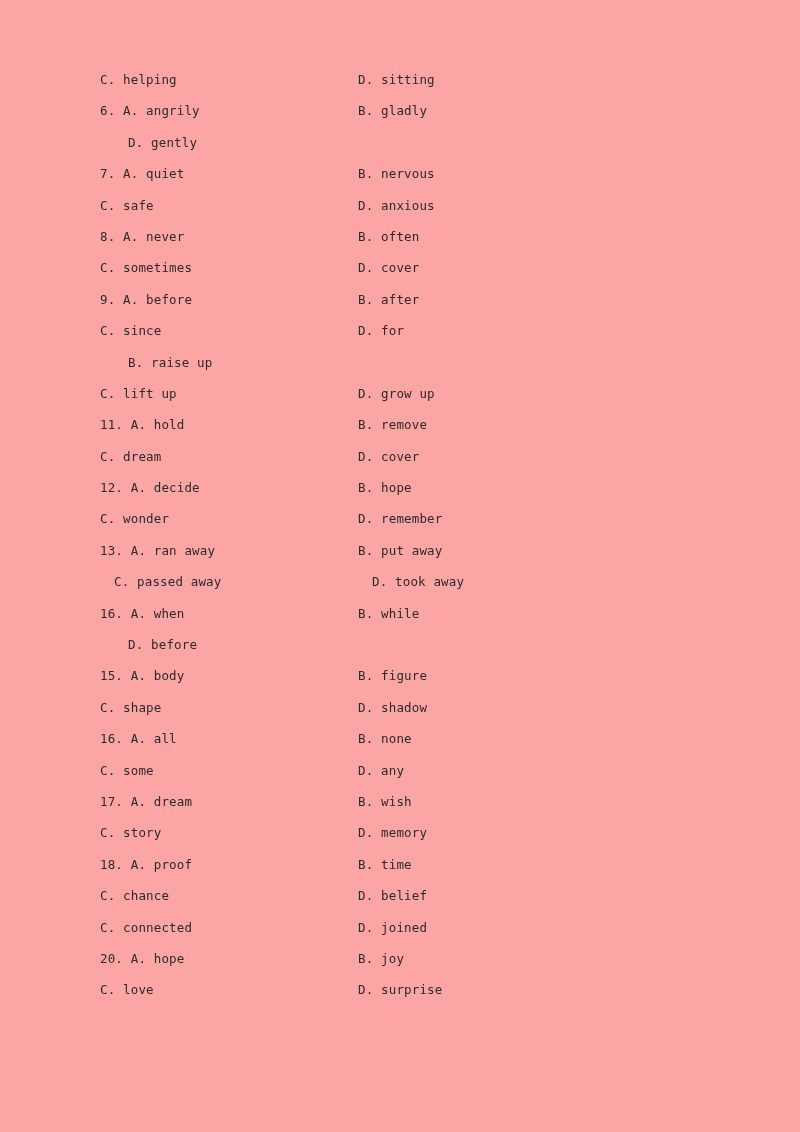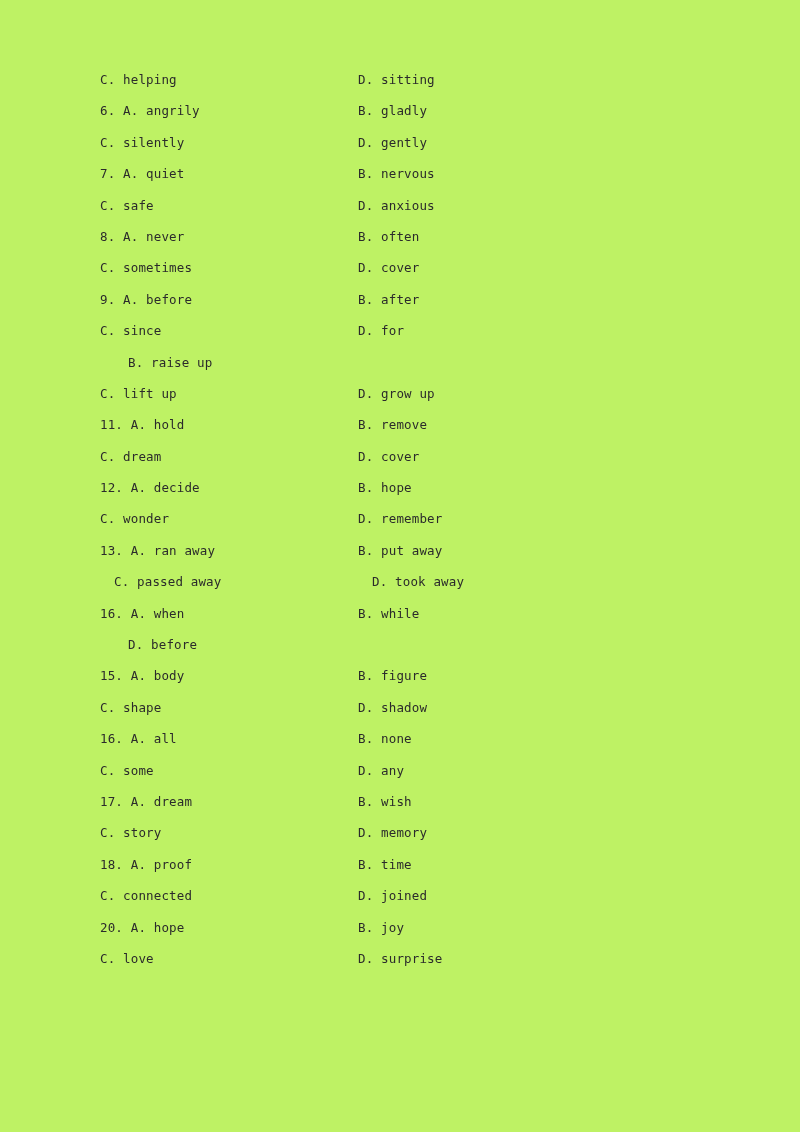--- a/index.html
+++ b/index.html
@@ -11,21 +11,21 @@
     width: 800px;
     height: 1132px;
     font-family: "DejaVu Sans Mono", "Liberation Mono", monospace;
     color: #2b2b2b;
     -webkit-font-smoothing: antialiased;
   }
   .page {
     position: relative;
     width: 800px;
     height: 1132px;
-    background: #bef264;
+    background: #fca5a5;
     overflow: hidden;
   }
   .answer-sheet {
     position: absolute;
     left: 100px;
     top: 64px;
     width: 600px;
   }
   .option-line {
     display: flex;
@@ -52,21 +52,21 @@
     padding-left: 14px;
   }
 </style>
 </head>
 <body>
 
 <div class="page">
   <div class="answer-sheet">
       <div class="option-line"><span class="col col-left">C. helping</span><span class="col col-right">D. sitting</span></div>
       <div class="option-line"><span class="col col-left">6. A. angrily</span><span class="col col-right">B. gladly</span></div>
-      <div class="option-line"><span class="col col-left">C. silently</span><span class="col col-right">D. gently</span></div>
+      <div class="option-line"><span class="col col-right">D. gently</span></div>
       <div class="option-line"><span class="col col-left">7. A. quiet</span><span class="col col-right">B. nervous</span></div>
       <div class="option-line"><span class="col col-left">C. safe</span><span class="col col-right">D. anxious</span></div>
       <div class="option-line"><span class="col col-left">8. A. never</span><span class="col col-right">B. often</span></div>
       <div class="option-line"><span class="col col-left">C. sometimes</span><span class="col col-right">D. cover</span></div>
       <div class="option-line"><span class="col col-left">9. A. before</span><span class="col col-right">B. after</span></div>
       <div class="option-line"><span class="col col-left">C. since</span><span class="col col-right">D. for</span></div>
       <div class="option-line"><span class="col col-right">B. raise up</span></div>
       <div class="option-line"><span class="col col-left">C. lift up</span><span class="col col-right">D. grow up</span></div>
       <div class="option-line"><span class="col col-left">11. A. hold</span><span class="col col-right">B. remove</span></div>
       <div class="option-line"><span class="col col-left">C. dream</span><span class="col col-right">D. cover</span></div>
@@ -76,17 +76,18 @@
       <div class="option-line"><span class="col col-left indent-1">C. passed away</span><span class="col col-right">D. took away</span></div>
       <div class="option-line"><span class="col col-left">16. A. when</span><span class="col col-right">B. while</span></div>
       <div class="option-line"><span class="col col-right">D. before</span></div>
       <div class="option-line"><span class="col col-left">15. A. body</span><span class="col col-right">B. figure</span></div>
       <div class="option-line"><span class="col col-left">C. shape</span><span class="col col-right">D. shadow</span></div>
       <div class="option-line"><span class="col col-left">16. A. all</span><span class="col col-right">B. none</span></div>
       <div class="option-line"><span class="col col-left">C. some</span><span class="col col-right">D. any</span></div>
       <div class="option-line"><span class="col col-left">17. A. dream</span><span class="col col-right">B. wish</span></div>
       <div class="option-line"><span class="col col-left">C. story</span><span class="col col-right">D. memory</span></div>
       <div class="option-line"><span class="col col-left">18. A. proof</span><span class="col col-right">B. time</span></div>
+      <div class="option-line"><span class="col col-left">C. chance</span><span class="col col-right">D. belief</span></div>
       <div class="option-line"><span class="col col-left">C. connected</span><span class="col col-right">D. joined</span></div>
       <div class="option-line"><span class="col col-left">20. A. hope</span><span class="col col-right">B. joy</span></div>
       <div class="option-line"><span class="col col-left">C. love</span><span class="col col-right">D. surprise</span></div>
     </div>
 </div>
 
 </body></html>

